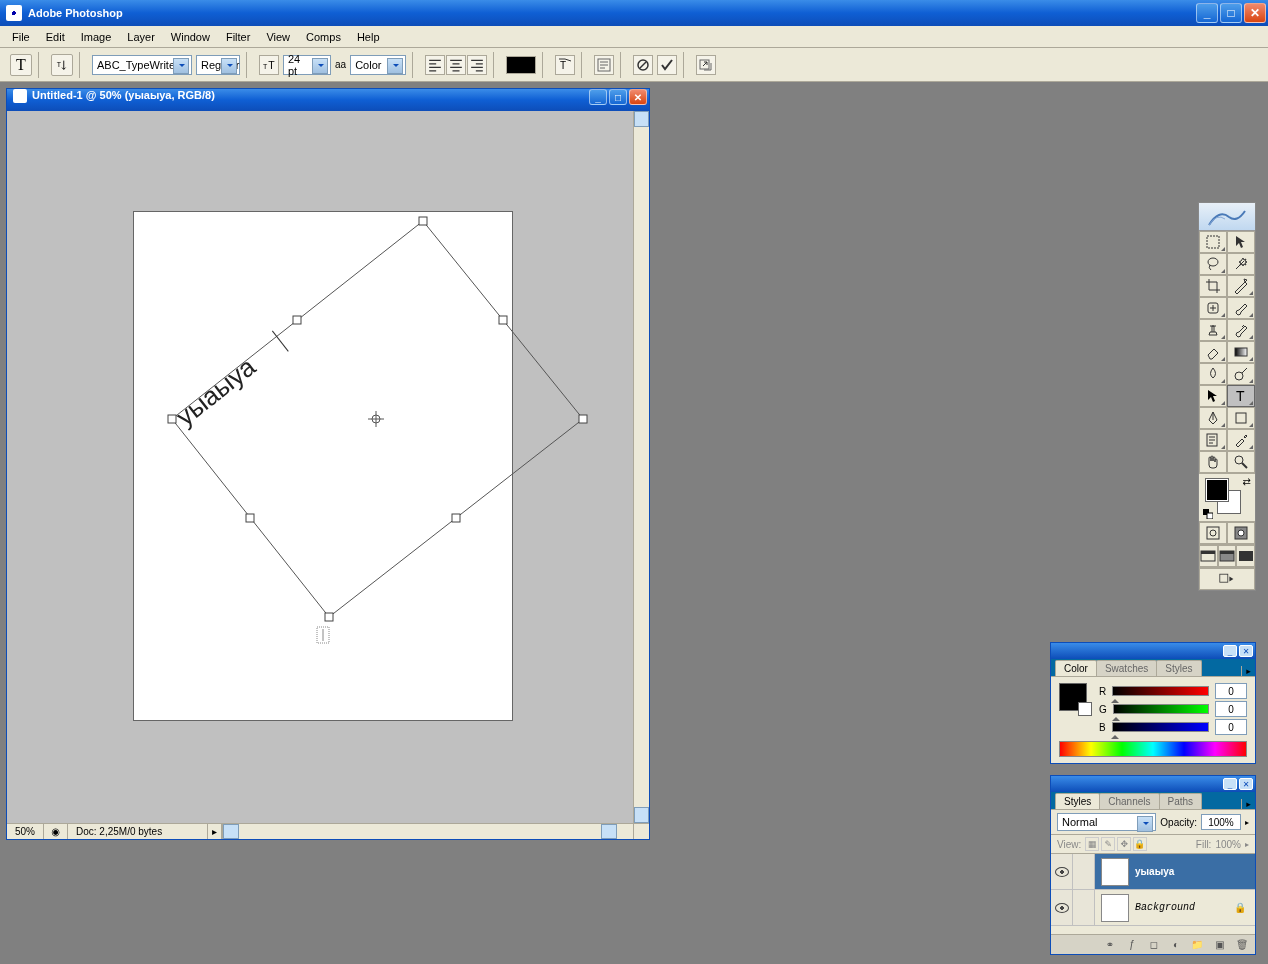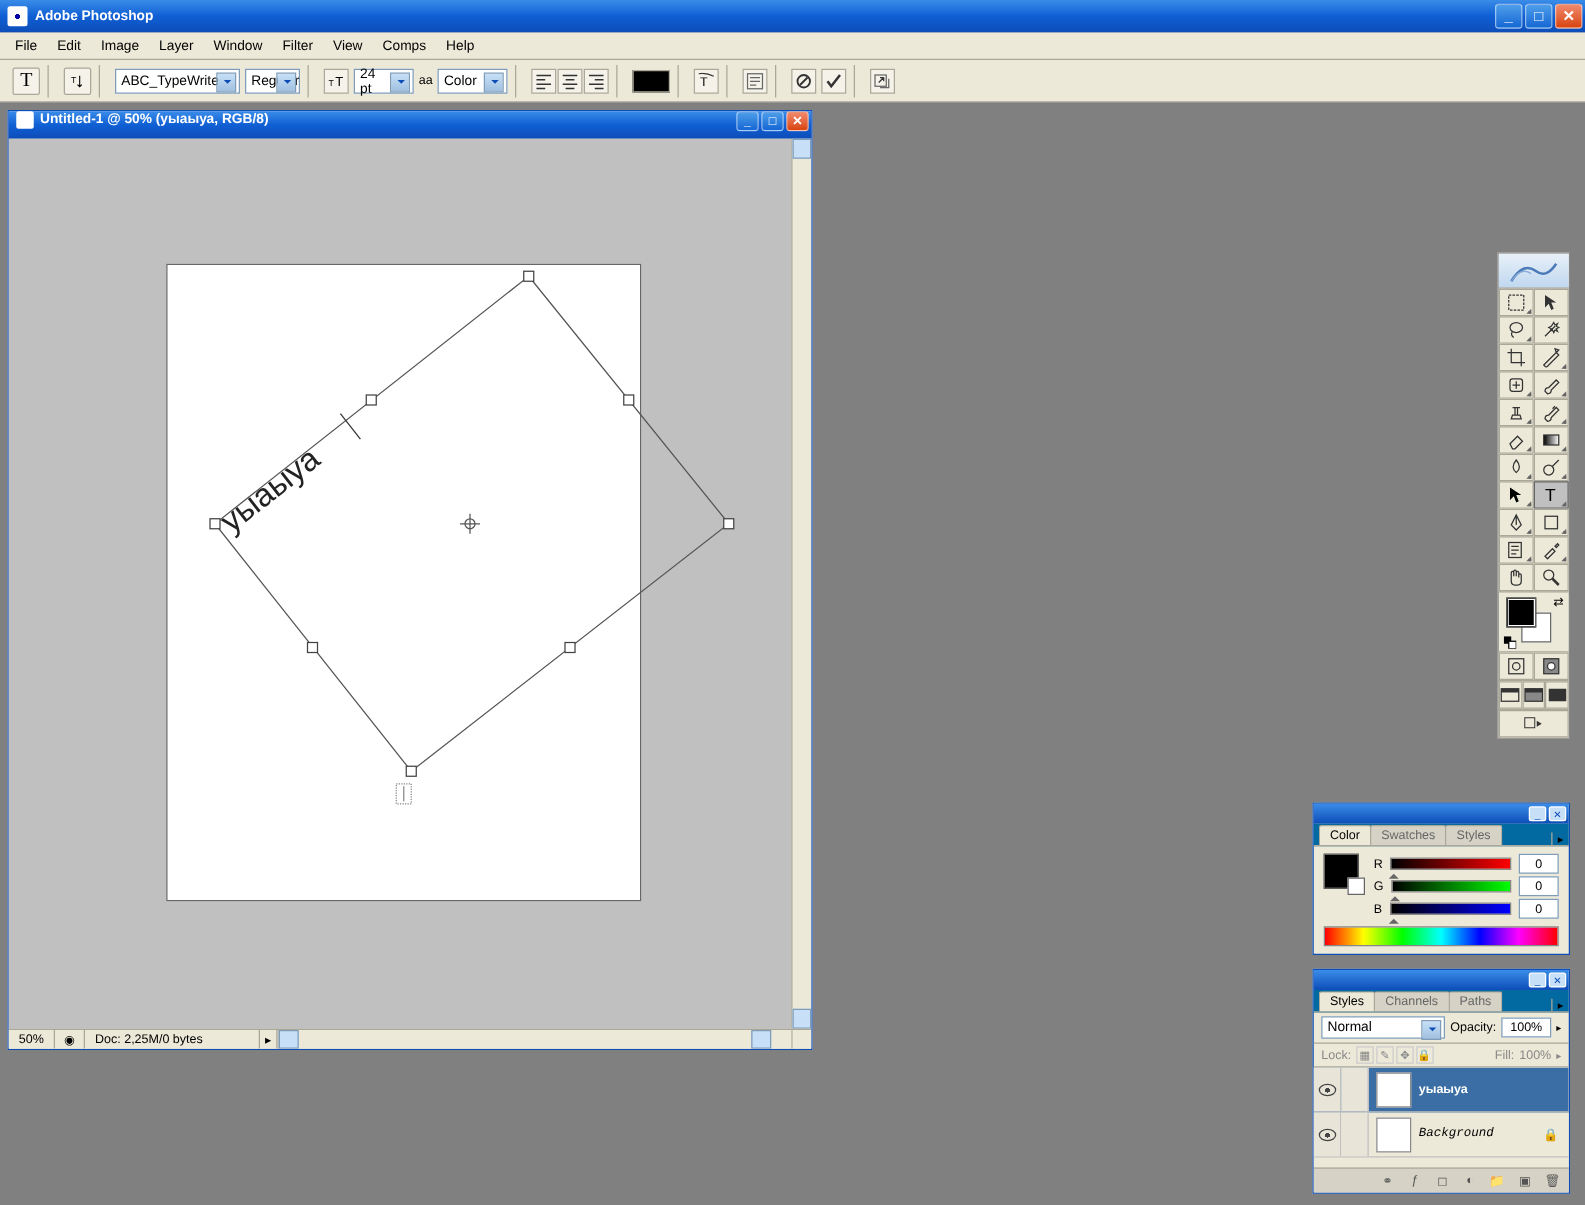--- a/index.html
+++ b/index.html
@@ -543,21 +543,21 @@
     </div>
     <div class="layer-opts">
       <div class="ob-select">
           <span>Normal</span>
         </div>
       <span>Opacity:</span>
       <div class="pct">100%</div>
       <span style="font-size:8px">▸</span>
     </div>
     <div class="lock-row">
-      <span>Lock:</span>
+      <span>View:</span>
       <div class="lock-icons">
         <div class="lico">▦</div>
         <div class="lico">✎</div>
         <div class="lico">✥</div>
         <div class="lico">🔒</div>
       </div>
       <span style="margin-left:auto">Fill:</span>
       <div class="pct">100%</div>
       <span style="font-size:8px">▸</span>
     </div>

